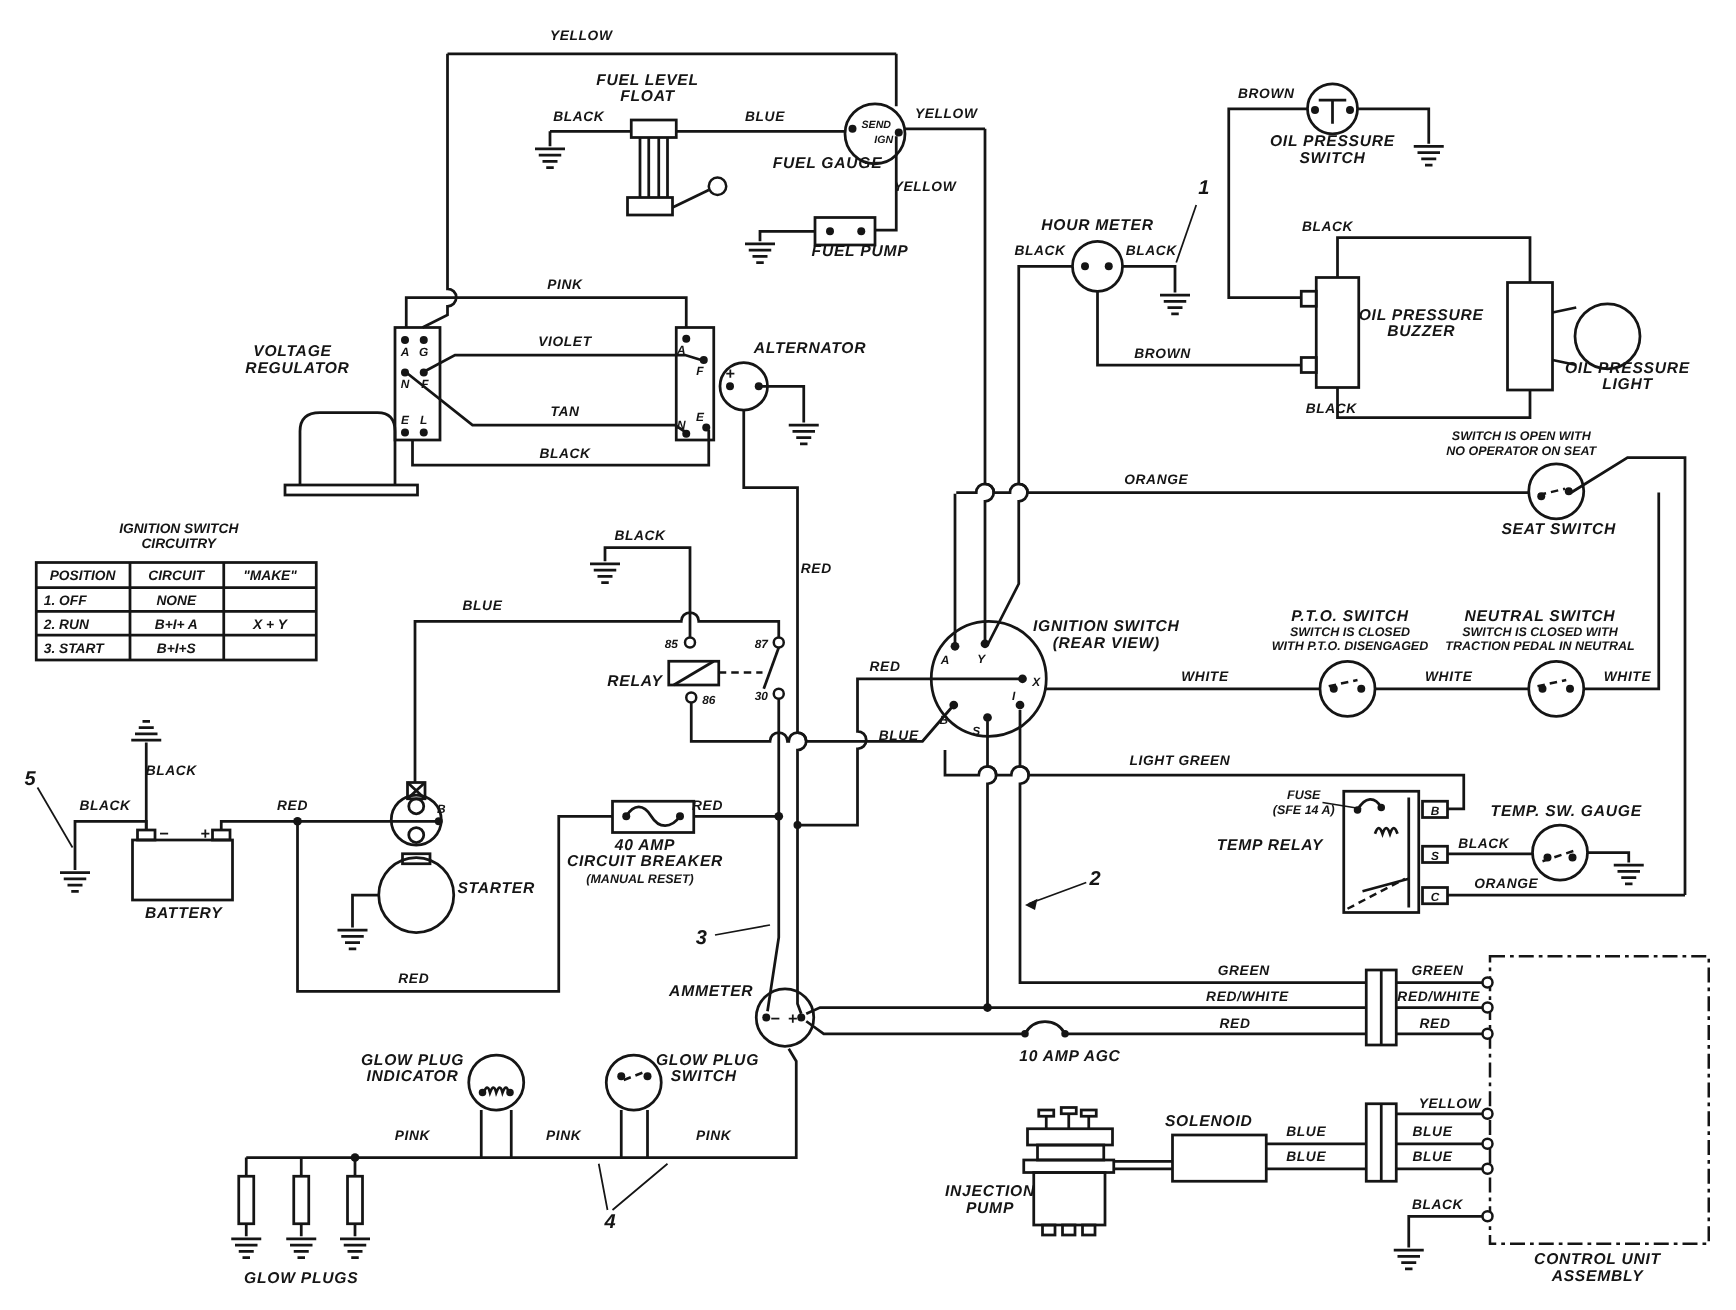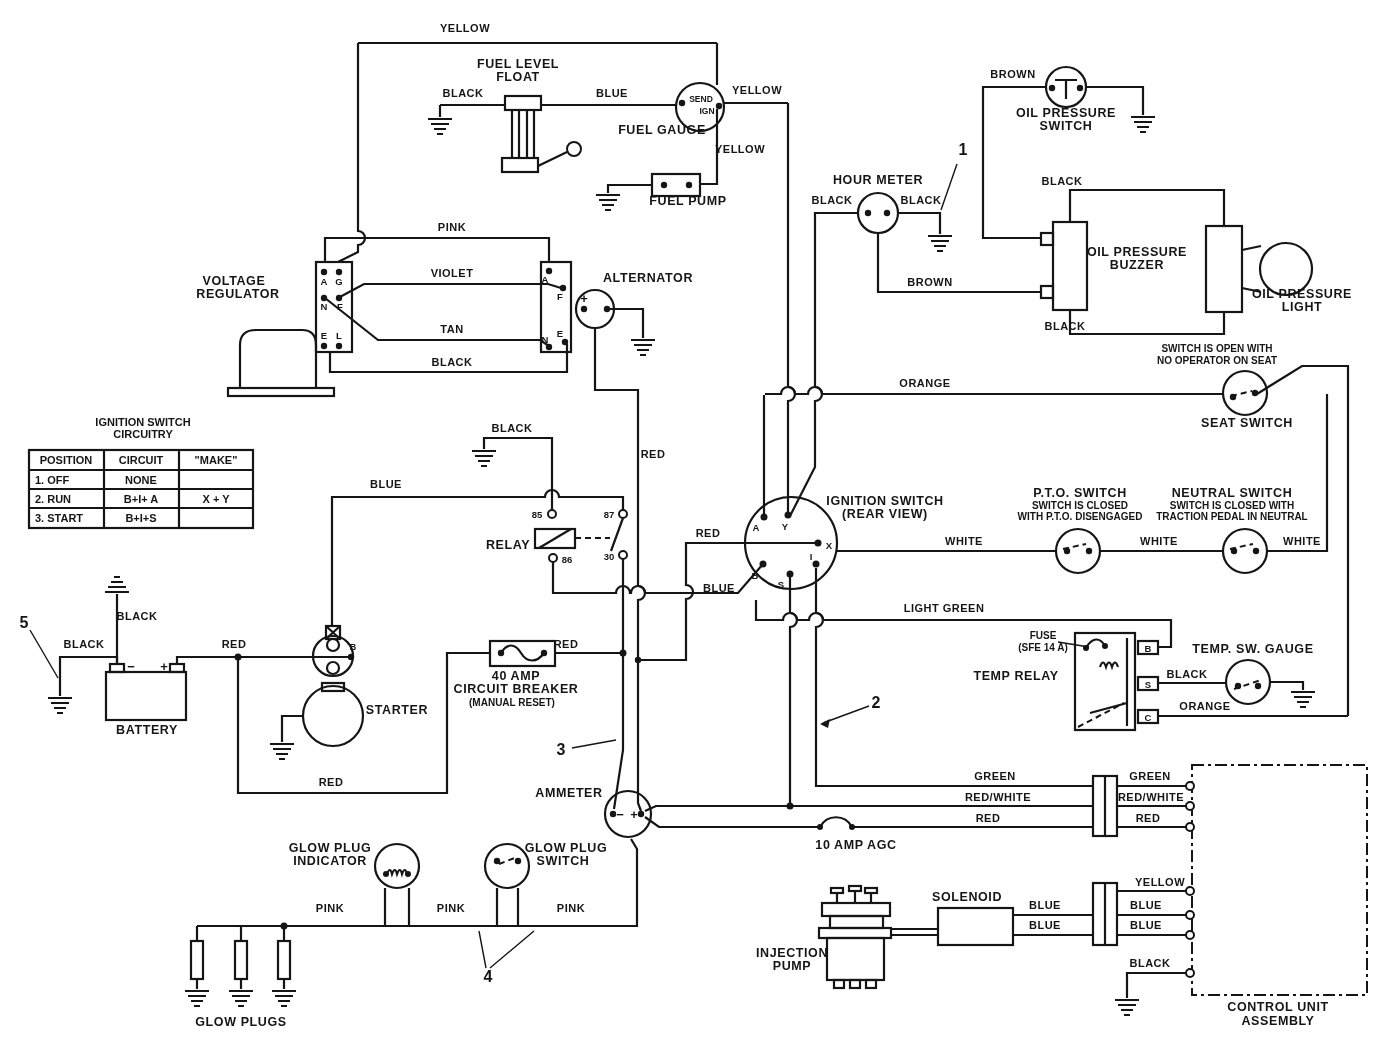--- a/index.html
+++ b/index.html
@@ -1,16 +1,16 @@
 <!DOCTYPE html>
 <html><head>
 <meta charset="utf-8">
 <style>
   html,body{margin:0;padding:0;background:#ffffff;}
-  #stage{position:relative;width:1378px;height:1048px;background:#ffffff;overflow:hidden;}
+  #stage{position:relative;width:1378px;height:1048px;background:#ffffff;overflow:hidden;font-style:italic;}
   svg{position:absolute;left:0;top:0;}
   svg text{font-family:"Liberation Sans",sans-serif;font-weight:bold;fill:#151515;text-anchor:middle;}
   .w{font-size:11px;letter-spacing:.5px;}
   .c{font-size:12.5px;letter-spacing:.6px;}
   .n{font-size:10px;}
   .t{font-size:9.5px;}
   .k{font-size:16px;}
   .tb{font-size:11px;}
   .sym{font-size:13px;}
   .tiny{font-size:8.5px;}

